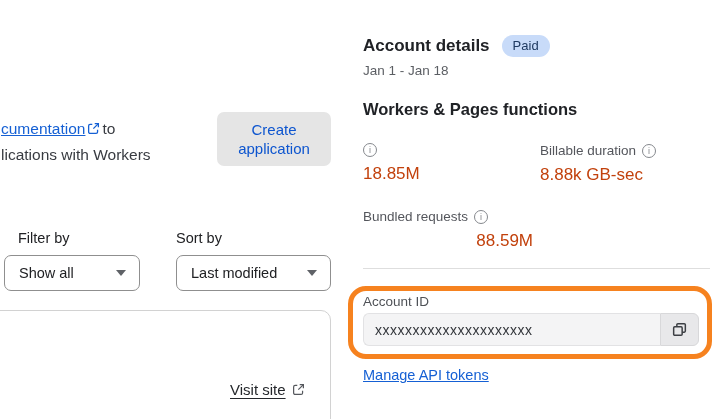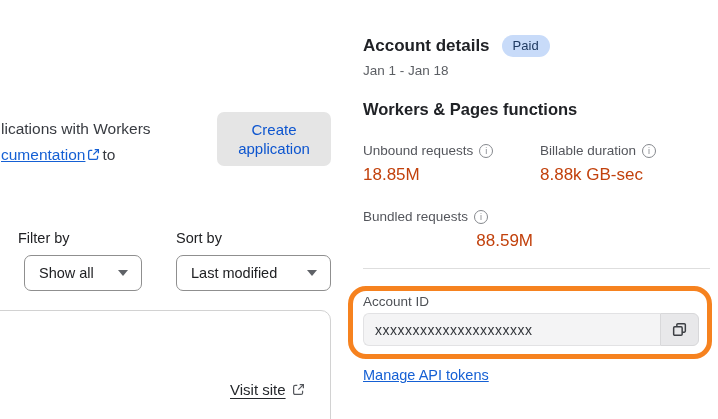--- a/index.html
+++ b/index.html
@@ -86,36 +86,36 @@
     border-radius: 0 6px 6px 0; display:flex; align-items:center; justify-content:center; cursor:pointer;
   }
   .manage-link { left: 363px; top: 367px; font-size: 14.5px; color: #1560d4; text-decoration: underline; cursor:pointer; }
 </style>
 </head>
 <body>
 
 <div id="screen">
 
   <div class="abs intro">
-    <div>lications with Workers</div>
     <div>
       <a href="#">cumentation</a><svg class="ext-icon" viewBox="0 0 16 16" style="color:#1560d4">
           <path d="M6.5 3H3.8A1.8 1.8 0 0 0 2 4.8v7.4A1.8 1.8 0 0 0 3.8 14h7.4a1.8 1.8 0 0 0 1.8-1.8V9.5" fill="none" stroke="currentColor" stroke-width="1.6"></path>
           <path d="M9.5 2H14v4.5" fill="none" stroke="currentColor" stroke-width="1.6"></path>
           <path d="M13.7 2.3 7.8 8.2" fill="none" stroke="currentColor" stroke-width="1.6"></path>
         </svg><span>to</span>
     </div>
+    <div>lications with Workers</div>
   </div>
 
   <button class="abs create-btn">
     <span>Create application</span>
   </button>
 
   <div class="abs field-label" style="left:18px; top:230px;">Filter by</div>
-  <div class="abs select" style="left:24px; top:255px; width:118px;">
+  <div class="abs select" style="left:4px; top:255px; width:136px;">
     <span>Show all</span>
     <span class="caret"></span>
   </div>
 
   <div class="abs field-label" style="left:176px; top:230px;">Sort by</div>
   <div class="abs select" style="left:176px; top:255px; width:155px;">
     <span>Last modified</span>
     <span class="caret"></span>
   </div>
 
@@ -131,21 +131,20 @@
 
   <div class="abs acct-title-row">
     <span class="acct-title">Account details</span>
     <span class="plan-badge">Paid</span>
   </div>
   <div class="abs date-range">Jan 1 - Jan 18</div>
   <div class="abs section-title">Workers &amp; Pages functions</div>
 
   <div class="abs stat" style="left:363px; top:143px;">
     <div class="stat-label">
-      <span>Unbound requests</span>
       <i class="info-icon">i</i>
     </div>
     <div class="stat-value">18.85M</div>
   </div>
   <div class="abs stat" style="left:540px; top:143px;">
     <div class="stat-label">
       <span>Billable duration</span>
       <i class="info-icon">i</i>
     </div>
     <div class="stat-value">8.88k GB-sec</div>

